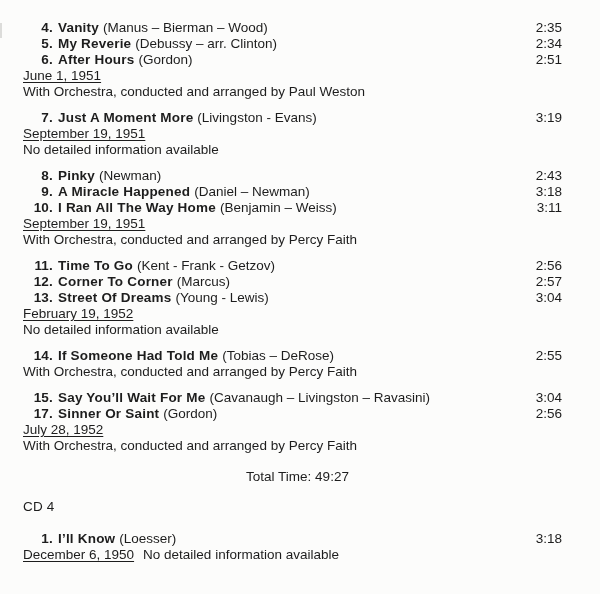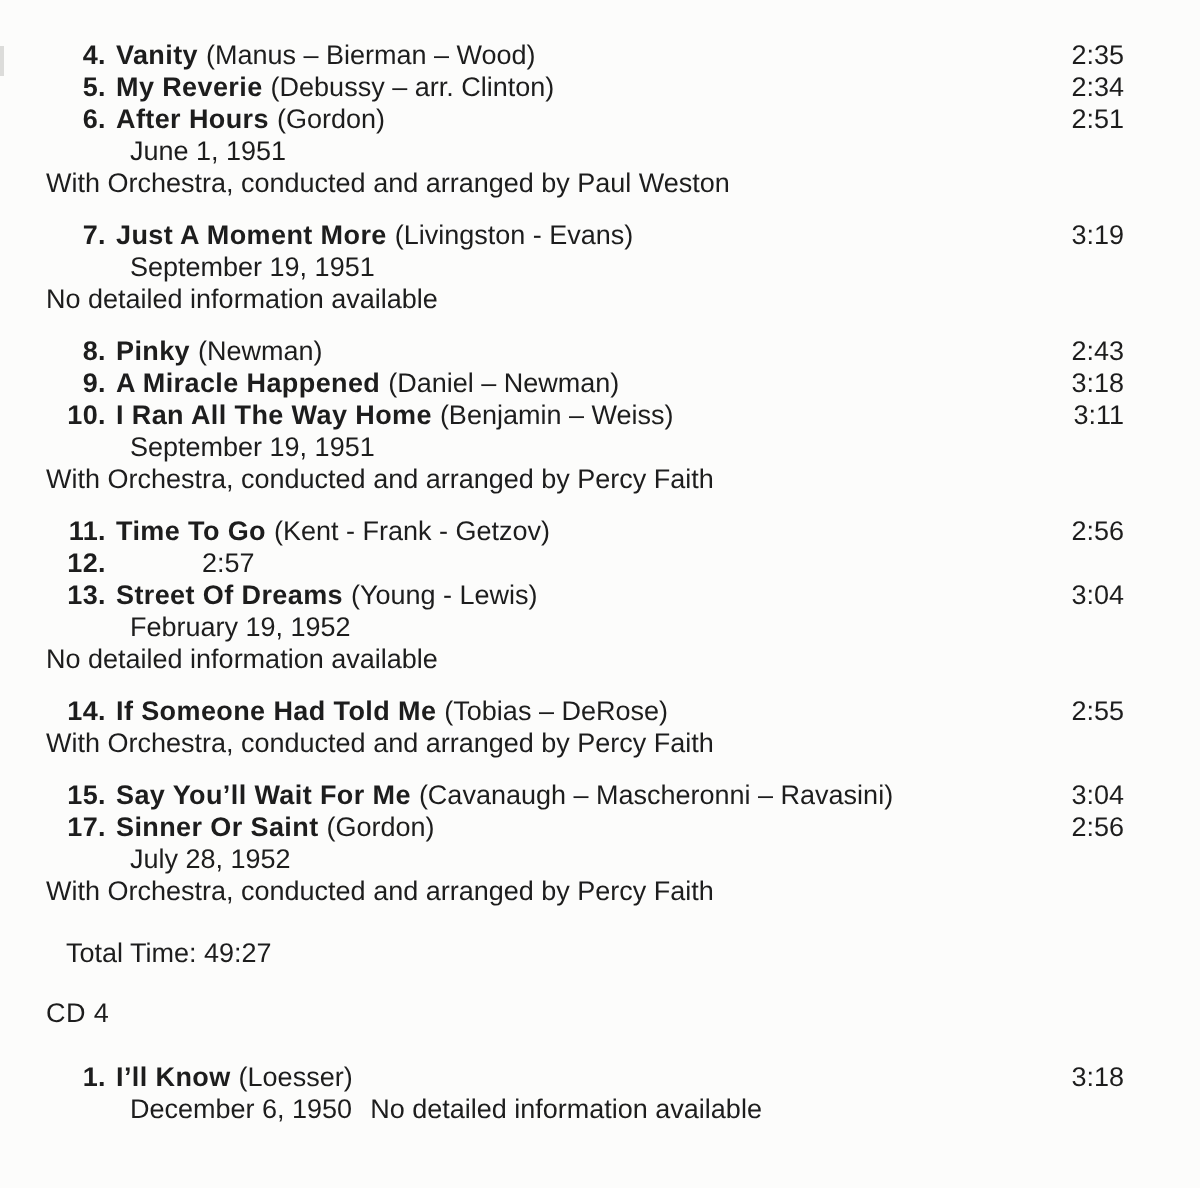--- a/index.html
+++ b/index.html
@@ -35,27 +35,27 @@
     flex: 1 1 auto;
     padding-left: 5px;
     white-space: nowrap;
     overflow: hidden;
   }
   .title { font-weight: 700; letter-spacing: 0.2px; }
   .credits { margin-left: 4px; }
   .time { flex: 0 0 auto; margin-left: 48px; }
   .date {
     display: inline-block;
+    text-decoration: underline;
     text-underline-offset: 2px;
-    margin-left: 42px;
   }
   .note { }
   .dateline { white-space: nowrap; }
   .inline-note { margin-left: 9px; }
-  .total-time { margin-top: 15px; padding-left: 10px; }
+  .total-time { margin-top: 15px; padding-left: 10px; text-align: center; }
   .cd-header { margin-top: 14px; font-weight: 400; letter-spacing: 0.2px; }
   .last-group { margin-top: 16px; }
 </style>
 </head>
 <body>
 
 <div class="page">
   <div class="gutter-artifact"></div>
 
   <section class="group first">
@@ -109,20 +109,21 @@
   </section>
 
   <section class="group">
     <div class="track">
       <span class="num">11.</span>
       <span class="tbody"><span class="title">Time To Go</span><span class="credits">(Kent - Frank - Getzov)</span></span>
       <span class="time">2:56</span>
     </div>
     <div class="track">
       <span class="num">12.</span>
+      <span class="tbody"><span class="title">Corner To Corner</span><span class="credits">(Marcus)</span></span>
       <span class="time">2:57</span>
     </div>
     <div class="track">
       <span class="num">13.</span>
       <span class="tbody"><span class="title">Street Of Dreams</span><span class="credits">(Young - Lewis)</span></span>
       <span class="time">3:04</span>
     </div>
     <div><span class="date">February 19, 1952</span></div>
     <div class="note">No detailed information available</div>
   </section>
@@ -132,21 +133,21 @@
       <span class="num">14.</span>
       <span class="tbody"><span class="title">If Someone Had Told Me</span><span class="credits">(Tobias – DeRose)</span></span>
       <span class="time">2:55</span>
     </div>
     <div class="note">With Orchestra, conducted and arranged by Percy Faith</div>
   </section>
 
   <section class="group">
     <div class="track">
       <span class="num">15.</span>
-      <span class="tbody"><span class="title">Say You’ll Wait For Me</span><span class="credits">(Cavanaugh – Mascheronni – Ravasini)</span></span>
+      <span class="tbody"><span class="title">Say You’ll Wait For Me</span><span class="credits">(Cavanaugh – Livingston – Ravasini)</span></span>
       <span class="time">3:04</span>
     </div>
     <div class="track">
       <span class="num">17.</span>
       <span class="tbody"><span class="title">Sinner Or Saint</span><span class="credits">(Gordon)</span></span>
       <span class="time">2:56</span>
     </div>
     <div><span class="date">July 28, 1952</span></div>
     <div class="note">With Orchestra, conducted and arranged by Percy Faith</div>
   </section>

